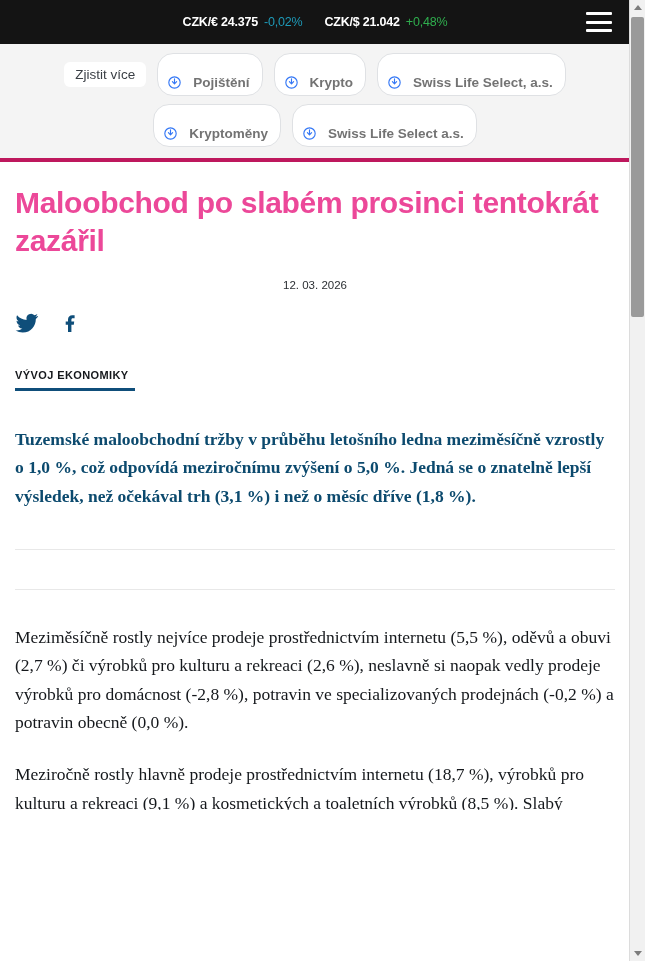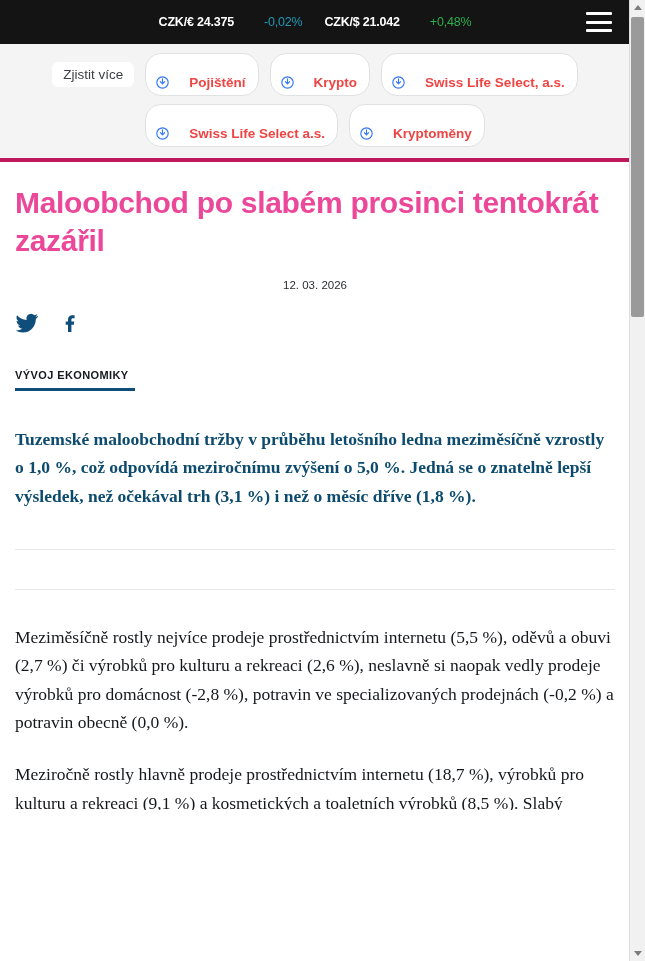--- a/index.html
+++ b/index.html
@@ -52,21 +52,20 @@
   .ticker-pair {
     color: #ffffff;
     font-size: 12.5px;
     font-weight: bold;
     letter-spacing: -0.2px;
   }
   .ticker-change {
     font-size: 12.5px;
     font-weight: normal;
     letter-spacing: -0.2px;
-    margin-left: 24px;
   }
   .ticker-change.neg { color: #1e9ab8; }
   .ticker-change.pos { color: #2fae4e; }
 
   .hamburger {
     position: absolute;
     right: 18px;
     top: 50%;
     transform: translateY(-50%);
     width: 26px;
@@ -102,26 +101,26 @@
     color: #3a3f45;
     font-size: 13.5px;
     font-weight: normal;
     padding: 5px 11px;
     border-radius: 6px;
     white-space: nowrap;
   }
   .chip {
     display: inline-flex;
     align-items: center;
-    gap: 20px;
+    gap: 12px;
     background: #ffffff;
     border: 1px solid #dfe1e4;
     border-radius: 16px;
     padding: 21px 12px 5px 10px;
-    color: #ef4444;
+    color: #737373;
     font-size: 13.5px;
     font-weight: bold;
     white-space: nowrap;
     cursor: pointer;
   }
   .chip-icon {
     flex: 0 0 auto;
     width: 13px;
     height: 13px;
     display: inline-block;
@@ -325,31 +324,31 @@
           <span>Swiss Life Select, a.s.</span>
         </span>
 
         <span class="chip">
           <span class="chip-icon">
             <svg viewBox="0 0 16 16" width="13" height="13" aria-hidden="true">
               <circle cx="8" cy="8" r="7" fill="none" stroke="#3477f5" stroke-width="1.4"></circle>
               <path d="M8 3.6 L8 9.2 M5.4 7 L8 9.8 L10.6 7" fill="none" stroke="#3477f5" stroke-width="1.4" stroke-linecap="round" stroke-linejoin="round"></path>
             </svg>
           </span>
+          <span>Kryptoměny</span>
+        </span>
+
+        <span class="chip">
+          <span class="chip-icon">
+            <svg viewBox="0 0 16 16" width="13" height="13" aria-hidden="true">
+              <circle cx="8" cy="8" r="7" fill="none" stroke="#3477f5" stroke-width="1.4"></circle>
+              <path d="M8 3.6 L8 9.2 M5.4 7 L8 9.8 L10.6 7" fill="none" stroke="#3477f5" stroke-width="1.4" stroke-linecap="round" stroke-linejoin="round"></path>
+            </svg>
+          </span>
           <span>Swiss Life Select a.s.</span>
-        </span>
-
-        <span class="chip">
-          <span class="chip-icon">
-            <svg viewBox="0 0 16 16" width="13" height="13" aria-hidden="true">
-              <circle cx="8" cy="8" r="7" fill="none" stroke="#3477f5" stroke-width="1.4"></circle>
-              <path d="M8 3.6 L8 9.2 M5.4 7 L8 9.8 L10.6 7" fill="none" stroke="#3477f5" stroke-width="1.4" stroke-linecap="round" stroke-linejoin="round"></path>
-            </svg>
-          </span>
-          <span>Kryptoměny</span>
         </span>
       </div>
     </div>
 
 
     <div class="article">
       <h1 class="article-title">Maloobchod po slabém prosinci tentokrát zazářil</h1>
       <div class="article-date">12. 03. 2026</div>
 
       <div class="social-row">

